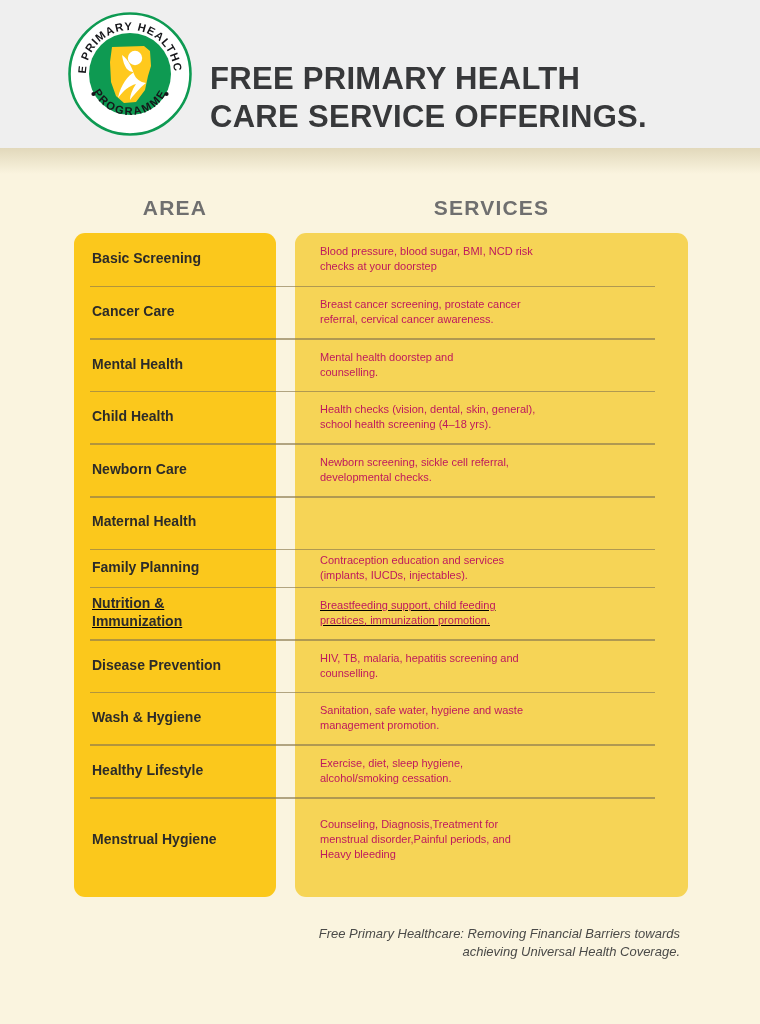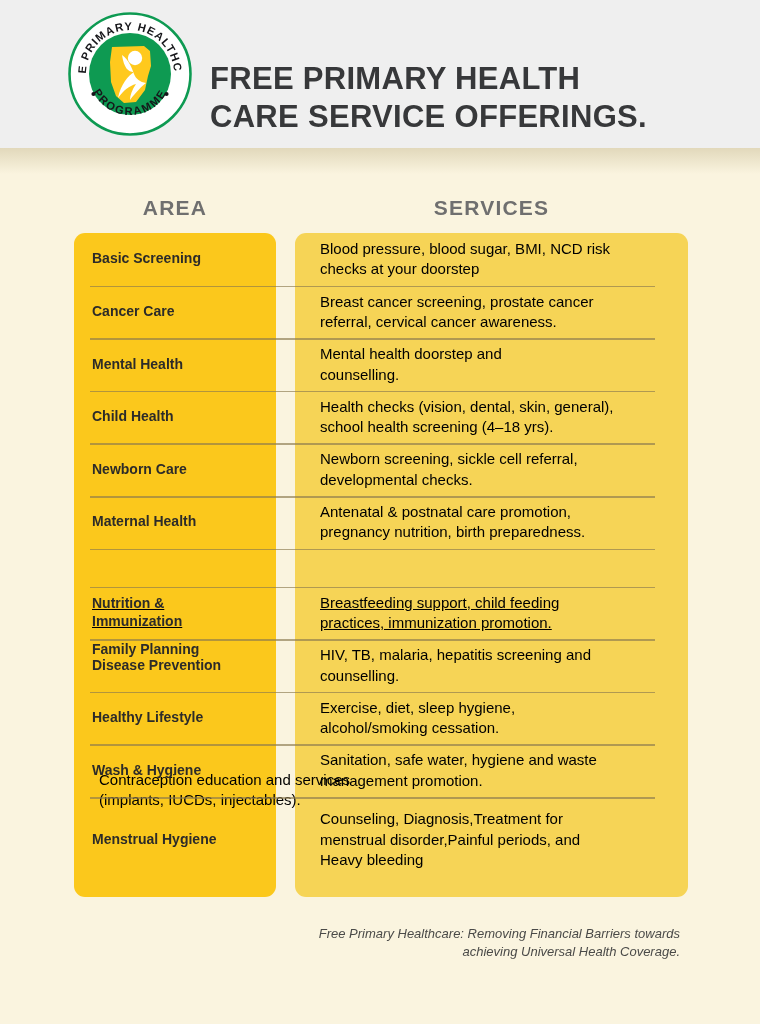--- a/index.html
+++ b/index.html
@@ -127,23 +127,23 @@
     white-space: pre-line;
   }
 
   .cell-gap { width: 19px; flex: 0 0 19px; }
 
   .cell-services {
     flex: 1 1 auto;
     display: flex;
     align-items: center;
     padding: 0 18px 0 25px;
-    font-size: 15px;
+    font-size: 11px;
     line-height: 1.36;
-    color: #000000;
+    color: #be185d;
     white-space: pre-line;
   }
 
   
   #footer {
     position: absolute;
     top: 925px;
     left: 80px;
     width: 600px;
     text-align: right;
@@ -232,24 +232,22 @@
         <div class="row-divider"></div>
         <div class="cell-area">Newborn Care</div>
         <div class="cell-gap"></div>
         <div class="cell-services">Newborn screening, sickle cell referral,
 developmental checks.</div>
       </div>
       <div class="row" style="height: 52.6149px;">
         <div class="row-divider"></div>
         <div class="cell-area">Maternal Health</div>
         <div class="cell-gap"></div>
-        <div class="cell-services">Antenatal &amp; postnatal care promotion,
-pregnancy nutrition, birth preparedness.</div>
-      </div>
-      <div class="row" style="height: 38px; flex-direction: column;">
+      </div>
+      <div class="row" style="height: 38px;">
         <div class="row-divider"></div>
         <div class="cell-area">Family Planning</div>
         <div class="cell-gap"></div>
         <div class="cell-services">Contraception education and services
 (implants, IUCDs, injectables).</div>
       </div>
       <div class="row" style="height: 52.6149px; text-decoration: underline;">
         <div class="row-divider"></div>
         <div class="cell-area">Nutrition &amp;
 Immunization</div>
@@ -259,31 +257,31 @@
       </div>
       <div class="row" style="height: 52.6149px;">
         <div class="row-divider"></div>
         <div class="cell-area">Disease Prevention</div>
         <div class="cell-gap"></div>
         <div class="cell-services">HIV, TB, malaria, hepatitis screening and
 counselling.</div>
       </div>
       <div class="row" style="height: 52.6149px;">
         <div class="row-divider"></div>
+        <div class="cell-area">Wash &amp; Hygiene</div>
+        <div class="cell-gap"></div>
+        <div class="cell-services">Sanitation, safe water, hygiene and waste
+management promotion.</div>
+      </div>
+      <div class="row" style="height: 52.6149px;">
+        <div class="row-divider"></div>
         <div class="cell-area">Healthy Lifestyle</div>
         <div class="cell-gap"></div>
         <div class="cell-services">Exercise, diet, sleep hygiene,
 alcohol/smoking cessation.</div>
-      </div>
-      <div class="row" style="height: 52.6149px;">
-        <div class="row-divider"></div>
-        <div class="cell-area">Wash &amp; Hygiene</div>
-        <div class="cell-gap"></div>
-        <div class="cell-services">Sanitation, safe water, hygiene and waste
-management promotion.</div>
       </div>
       <div class="row" style="height: 85.2361px;">
         <div class="row-divider"></div>
         <div class="cell-area">Menstrual Hygiene</div>
         <div class="cell-gap"></div>
         <div class="cell-services">Counseling, Diagnosis,Treatment for
 menstrual disorder,Painful periods, and
 Heavy bleeding</div>
       </div>
     </div>

